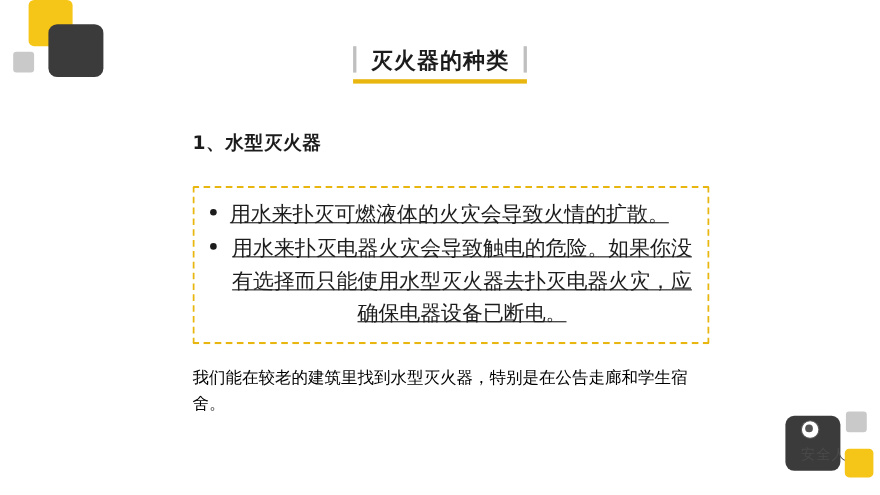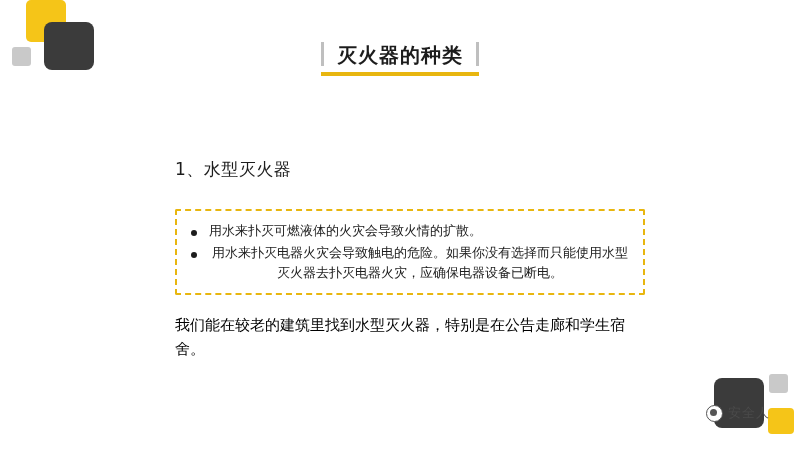--- a/index.html
+++ b/index.html
@@ -92,23 +92,24 @@
     background: #f5c518;
     border-radius: 4px;
   }
 
   
   .watermark {
     position: absolute;
     right: 30px;
     bottom: 28px;
     display: flex;
-    align-items: flex-end;
+    align-items: flex-start;
     gap: 5px;
     z-index: 5;
+    flex-direction: column;
   }
   .watermark .wm-logo {
     width: 15px;
     height: 15px;
     border-radius: 50%;
     background: #ffffff;
     border: 1px solid #555;
     position: relative;
   }
   .watermark .wm-logo::before {
@@ -171,47 +172,47 @@
 
   
   .content {
     position: absolute;
     left: 175px;
     top: 118px;
     width: 470px;
   }
   .section-heading {
     font-size: 17px;
-    font-weight: normal;
+    font-weight: bold;
     color: #1c1c1c;
     font-family: "DejaVu Sans", sans-serif;
     letter-spacing: 0.5px;
     margin-bottom: 28px;
-    margin-top: 40px;
   }
 
   .callout {
     border: 2px dashed #e8b60f;
     border-radius: 2px;
     padding: 10px 12px 10px 10px;
     box-sizing: border-box;
   }
   ul.bullets {
     list-style: none;
     margin: 0;
     padding: 0;
   }
   ul.bullets > li {
     position: relative;
     padding-left: 22px;
-    font-size: 13px;
+    font-size: 19px;
     line-height: 1.55;
     color: #1c1c1c;
     font-family: "DejaVu Sans", sans-serif;
     margin-bottom: 2px;
+    text-decoration: underline;
   }
   ul.bullets > li:last-child { margin-bottom: 0; text-align: center; }
   ul.bullets > li::before {
     content: "";
     position: absolute;
     left: 4px;
     top: 9px;
     width: 6px;
     height: 6px;
     border-radius: 50%;

